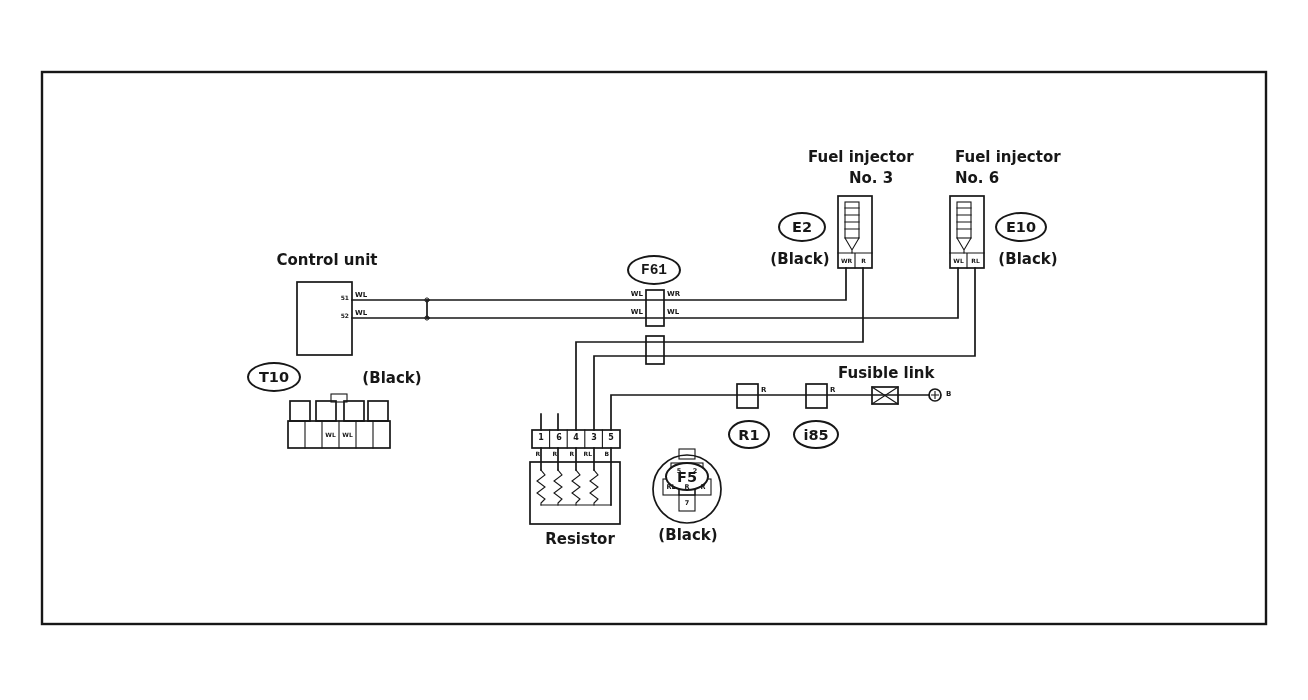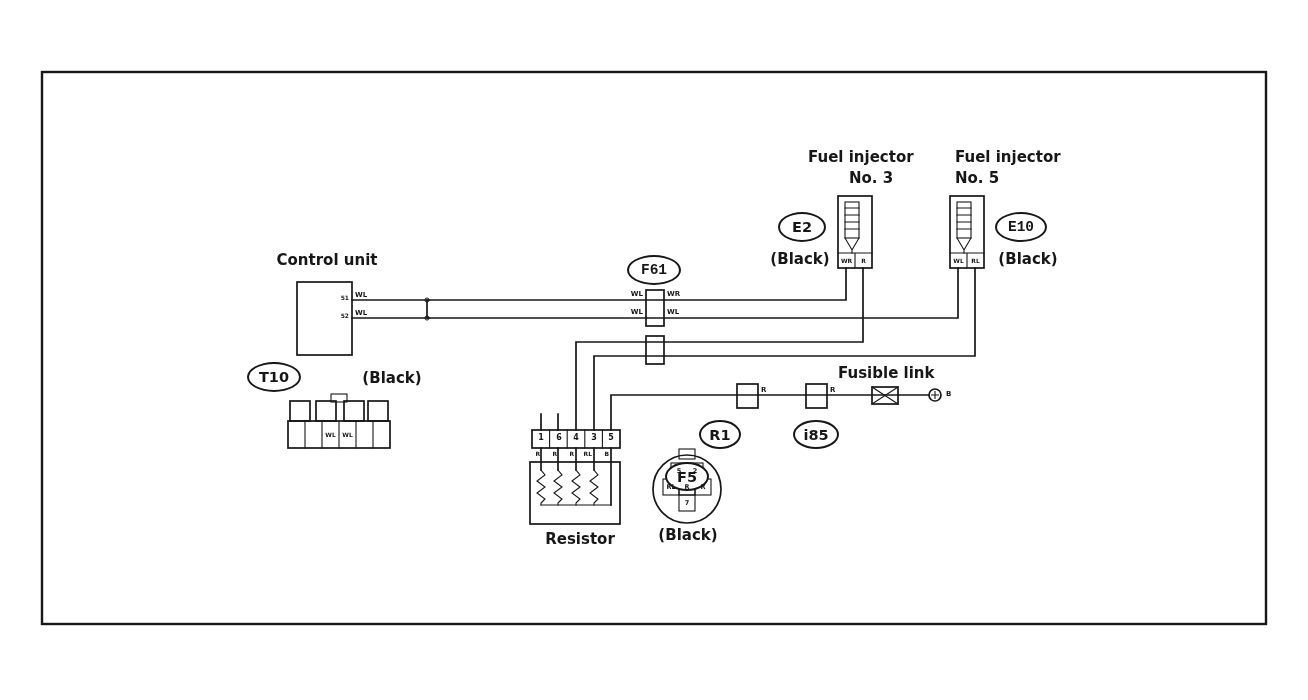--- a/index.html
+++ b/index.html
@@ -125,36 +125,36 @@
       <rect class="comp" x="288" y="421" width="102" height="27"></rect>
       <path class="thin" d="M305,421 V448 M322,421 V448 M339,421 V448 M356,421 V448 M373,421 V448"></path>
     </g>
   </svg>
 
   <div class="lbl ctr" style="left:247px;top:252px;width:160px;">Control unit</div>
 
   <div class="lbl" style="left:808px;top:149px;">Fuel injector</div>
   <div class="lbl" style="left:808px;top:170px;margin-left:41px;">No. 3</div>
   <div class="lbl" style="left:955px;top:149px;">Fuel injector</div>
-  <div class="lbl" style="left:955px;top:170px;">No. 5</div>
+  <div class="lbl" style="left:955px;top:170px;">No. 6</div>
 
   <div class="lbl" style="left:838px;top:365px;">Fusible link</div>
   <div class="lbl ctr" style="left:520px;top:531px;width:120px;">Resistor</div>
 
   <div class="lbl ctr" style="left:352px;top:370px;width:80px;">(Black)</div>
   <div class="lbl ctr" style="left:764px;top:251px;width:72px;">(Black)</div>
   <div class="lbl ctr" style="left:992px;top:251px;width:72px;">(Black)</div>
   <div class="lbl ctr" style="left:650px;top:527px;width:76px;">(Black)</div>
 
   <div class="oval" style="left:247px;top:362px;width:50px;height:26px;">T10</div>
   <div class="oval" style="left:627px;top:255px;width:50px;height:26px;font-family:Liberation Mono, monospace;">F61</div>
   <div class="oval" style="left:778px;top:212px;width:44px;height:26px;">E2</div>
-  <div class="oval" style="left:995px;top:212px;width:48px;height:26px;font-family:Liberation Mono, monospace;">E10</div>
+  <div class="oval" style="left:995px;top:212px;width:48px;height:26px;">E10</div>
   <div class="oval" style="left:665px;top:419px;width:40px;height:25px;margin-top:43px;">F5</div>
-  <div class="oval" style="left:699px;top:420px;width:38px;height:25px;">R1</div>
+  <div class="oval" style="left:728px;top:420px;width:38px;height:25px;">R1</div>
   <div class="oval" style="left:793px;top:420px;width:42px;height:25px;">i85</div>
 
   <div class="tiny t6 rt" style="left:334px;top:295px;width:15px;">51</div>
   <div class="tiny t6 rt" style="left:334px;top:313px;width:15px;">52</div>
   <div class="tiny" style="left:355px;top:292px;">WL</div>
   <div class="tiny" style="left:355px;top:310px;">WL</div>
 
   <div class="tiny rt" style="left:621px;top:291px;width:22px;">WL</div>
   <div class="tiny" style="left:667px;top:291px;">WR</div>
   <div class="tiny rt" style="left:621px;top:309px;width:22px;">WL</div>

